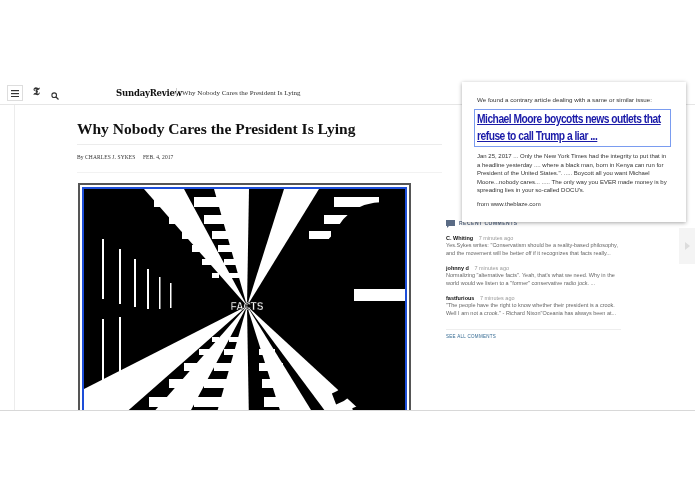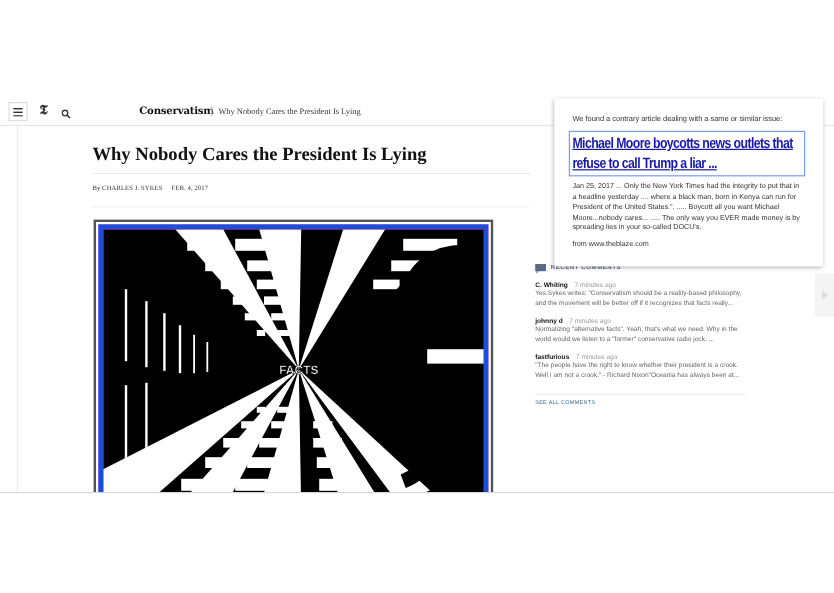--- a/index.html
+++ b/index.html
@@ -20,21 +20,21 @@
     .left-rail { position: absolute; left: 14px; top: 25px; width: 1px; height: 310px; background: #ececec; }
 
     
     .headline { position: absolute; left: 77px; top: 40px; font-family: "Liberation Serif", serif; font-size: 15.5px; color: #111; white-space: nowrap; }
     .head-rule { position: absolute; left: 77px; top: 64px; width: 365px; height: 1px; background: #ececec; }
     .byline { position: absolute; left: 77px; top: 74px; font-family: "Liberation Serif", serif; font-size: 5.5px; color: #333; letter-spacing: 0.1px; }
     .byline span { margin-right: 6px; }
     .rule2 { position: absolute; left: 77px; top: 92px; width: 365px; height: 1px; background: #f2f2f2; }
 
     .art-frame { position: absolute; left: 78px; top: 103px; width: 333px; height: 240px; border: 2px solid #555; padding: 2px; background: #fff; }
-    .art-inner { width: 100%; height: 100%; border: 4px solid #1d4ed8; overflow: hidden; background: #d946ef; position: relative; }
+    .art-inner { width: 100%; height: 100%; border: 2px solid #1d4ed8; overflow: hidden; background: #a16207; position: relative; }
 
     
     .comments { position: absolute; left: 446px; top: 138px; width: 175px; }
     .cm-head { display: flex; align-items: center; height: 10px; margin-bottom: 6px; }
     .cm-icon { width: 9px; height: 6px; background: #5a6b85; margin-right: 4px; position: relative; }
     .cm-icon::after { content: ""; position: absolute; left: 1px; bottom: -2px; border-left: 2px solid #5a6b85; border-bottom: 2px solid transparent; }
     .cm-title { font-size: 5px; font-weight: bold; color: #5a6b85; letter-spacing: 0.5px; }
     .comment { margin-bottom: 7px; }
     .c-meta { font-size: 5.5px; line-height: 8px; }
     .c-author { font-weight: bold; color: #111; margin-right: 4px; }
@@ -67,21 +67,21 @@
         <rect x="0" y="6" width="8" height="1.2" fill="#333"></rect>
       </svg>
     </div>
     <div class="nyt-logo">𝕿</div>
     <div class="search-btn">
       <svg width="8" height="8" viewBox="0 0 8 8">
         <circle cx="3.2" cy="3.2" r="2.3" fill="none" stroke="#333" stroke-width="1.1"></circle>
         <line x1="5" y1="5" x2="7.5" y2="7.5" stroke="#333" stroke-width="1.3"></line>
       </svg>
     </div>
-    <div class="section-name">Conservatism</div>
+    <div class="section-name">SundayReview</div>
     <div class="crumb-sep"></div>
     <div class="crumb-title">Why Nobody Cares the President Is Lying</div>
   </div>
 
   <div class="left-rail"></div>
 
   <h1 class="headline">Why Nobody Cares the President Is Lying</h1>
   <div class="head-rule"></div>
   <div class="byline">
     <span>By CHARLES J. SYKES</span>

